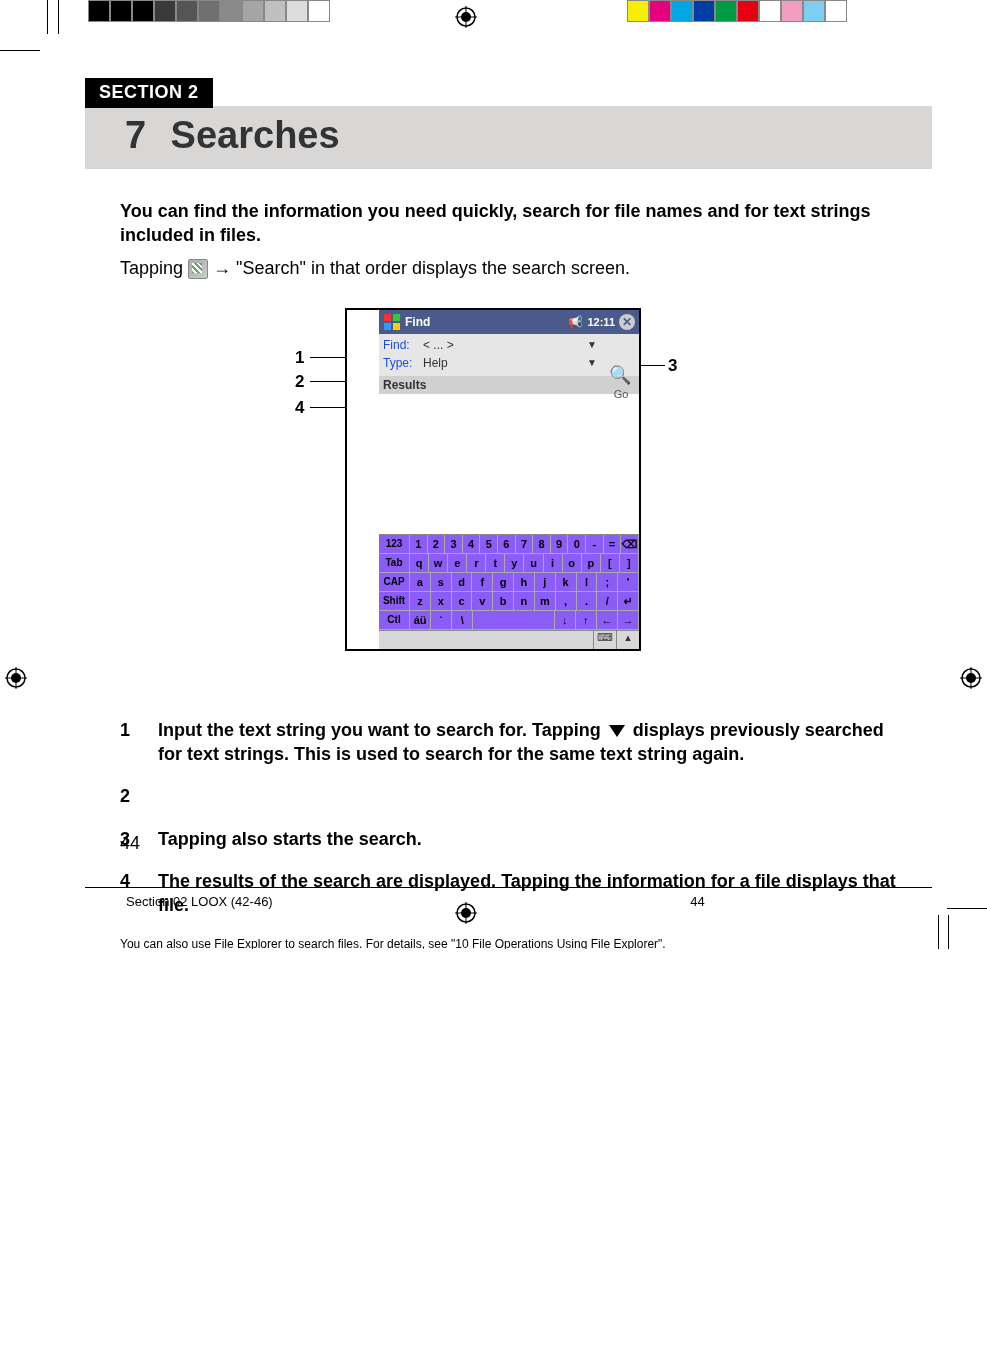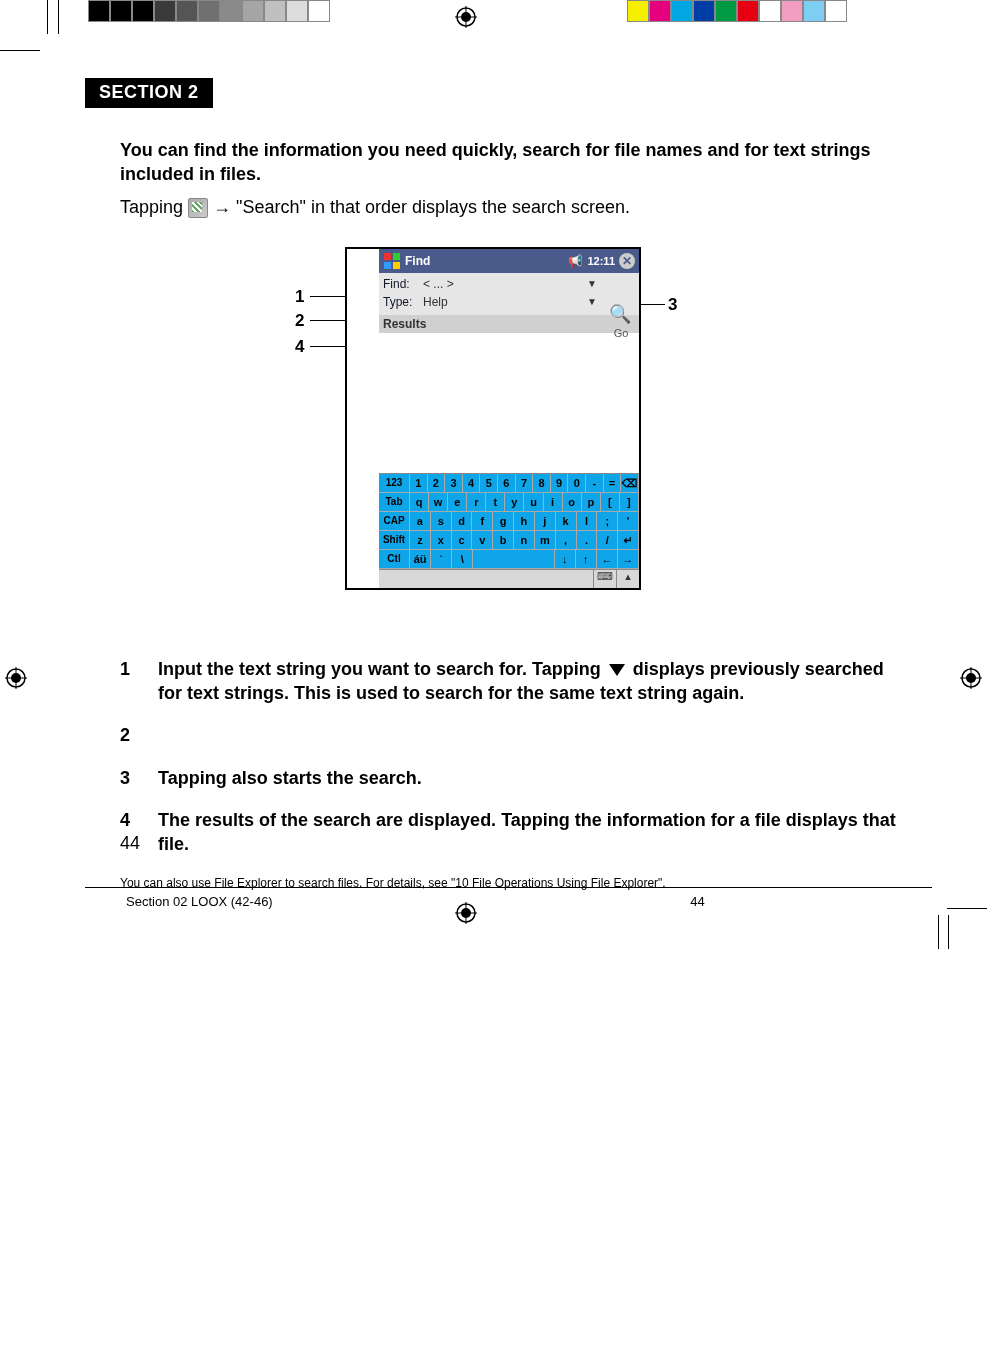--- a/index.html
+++ b/index.html
@@ -120,21 +120,21 @@
   .pda-titlebar .time{ font-size:11px; margin:0 4px;}
   .pda-titlebar .closebtn{
     width:16px;height:16px;border-radius:8px;background:#ccc;color:#4a5a8a;
     display:flex;align-items:center;justify-content:center;font-weight:bold;font-size:12px;
   }
   .pda-form{
     background:#e6e6e6; padding:4px 2px 2px 4px;
     font-size:12px;
   }
   .form-row{ display:flex; align-items:center; margin-bottom:4px;}
-  .form-row .lbl{ width:40px; color:#0f172a;}
+  .form-row .lbl{ width:40px; color:#1d4ed8;}
   .form-row .val{
     flex:1; background:#e6e6e6; border:none;
     display:flex; align-items:center; justify-content:space-between;
     padding-right:4px;
   }
   .form-row .chev{ font-size:10px; }
   .go-btn{
     position:absolute; right:4px; top:28px; text-align:center; font-size:11px; color:#555;
   }
   .go-btn .mag{
@@ -145,21 +145,21 @@
     background:#d0d0d0; font-weight:bold; padding:2px 4px; font-size:12px;
   }
   .results-body{ height:140px; background:#fff;}
   .pda-keyboard{
     border-top:1px solid #888; font-size:11px; user-select:none;
   }
   .pda-keyboard .krow{
     display:flex; border-bottom:1px solid #aaa;
   }
   .pda-keyboard .k{
-    border-right:1px solid #aaa; text-align:center; background:#0ea5e9;
+    border-right:1px solid #aaa; text-align:center; background:#8b5cf6;
     font-weight:bold; color:#000; height:18px; line-height:18px;
     flex:1;
   }
   .pda-keyboard .k.lab{
     flex:0 0 30px; font-size:10px;
   }
   .pda-bottombar{
     display:flex; justify-content:flex-end; background:#d8d8d8; height:18px;
     border-top:1px solid #888;
   }
@@ -268,20 +268,24 @@
     <svg viewBox="0 0 22 22">
         <circle cx="11" cy="11" r="9" fill="none" stroke="#000" stroke-width="1.5"></circle>
         <circle cx="11" cy="11" r="5" fill="#000"></circle>
         <line x1="11" y1="0" x2="11" y2="22" stroke="#000"></line>
         <line x1="0" y1="11" x2="22" y2="11" stroke="#000"></line>
       </svg>
   </div>
 
   <div class="content">
     <span class="section-tag">SECTION 2</span>
+    <div class="title-bar">
+      <span class="chapter-num">7</span>
+      <span class="chapter-title">Searches</span>
+    </div>
 
     <div class="body-text">
       <div class="bold">You can find the information you need quickly, search for file names and for text strings included in files.</div>
       <div style="margin-top:8px;">
         <span>Tapping </span>
         <span class="start-icon"></span>
         <span> → "Search" in that order displays the search screen.</span>
       </div>
     </div>
 

